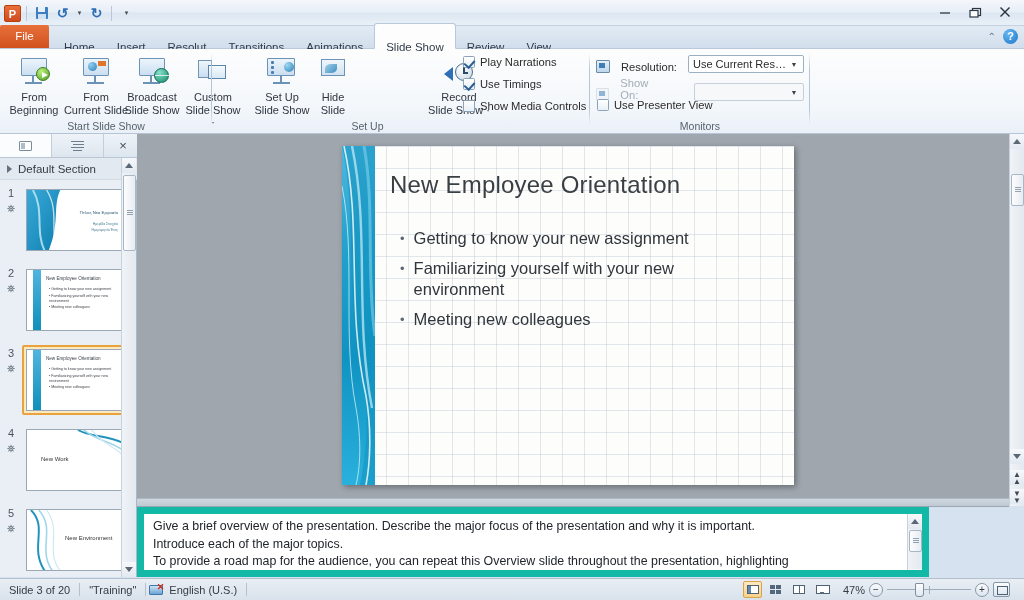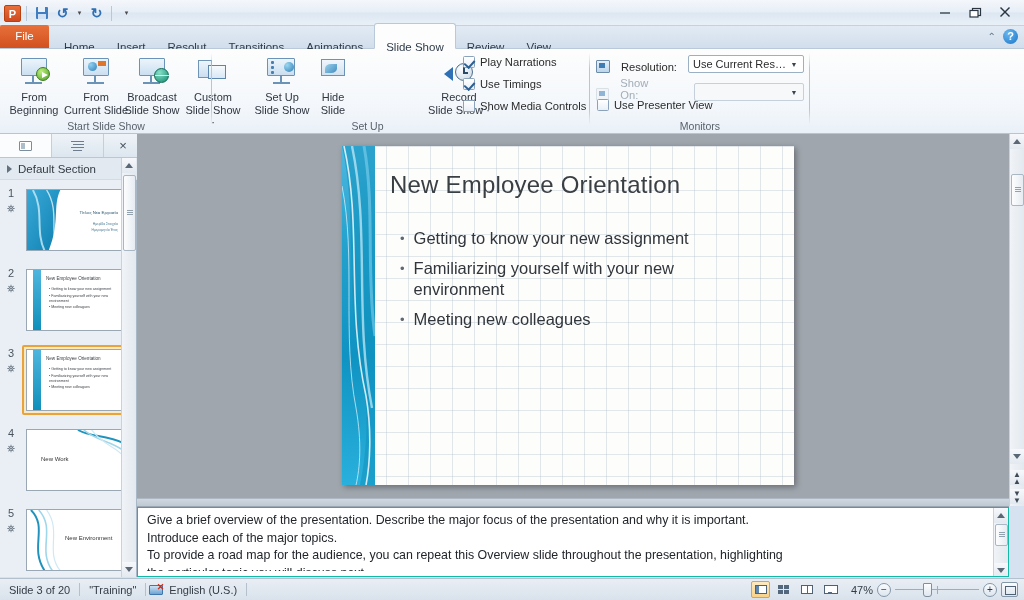--- a/index.html
+++ b/index.html
@@ -248,41 +248,41 @@
   .bullet { display:flex; gap:9px; font-size:16.5px; color:#31363c; line-height:21px; margin-bottom:9px; }
   .bullet .bdot { color:#5f6972; font-size:13px; line-height:21px; }
 
   
   .splitter {
     position:absolute; left:137px; top:498px; width:872px; height:9px;
     background:linear-gradient(to bottom,#cfd7df,#bfc9d3);
     border-top:1px solid #adb8c3; border-bottom:1px solid #9aa6b2;
   }
   .notes {
-    position:absolute; left:137px; top:507px; width:872px; height:70px;
-    background:#fff; border:1px solid #14b8a6; overflow:hidden;
+    position:absolute; left:137px; top:507px; width:792px; height:70px;
+    background:#fff; border:7px solid #14b8a6; overflow:hidden;
   }
   .notes .ntext { padding:4px 8px 0 9px; font-size:12.4px; line-height:17.6px; color:#22262b; }
   .notes .ntext div { white-space:nowrap; }
   .nclip { height:6px; overflow:hidden; }
 
   
   .statusbar {
     position:absolute; left:0; top:578px; width:1024px; height:22px;
     background:linear-gradient(to bottom,#e9eef4,#d9e2ec);
     border-top:1px solid #b3c1cf;
     display:flex; align-items:center; font-size:11px; color:#343c45;
   }
   .sbitem { padding:0 9px; height:22px; line-height:22px; cursor:default; white-space:nowrap; }
   .sbdiv { width:1px; height:13px; background:#b4c0cc; }
   .spellico { width:15px; height:14px; position:relative; margin:0 3px; }
   .spellbook { position:absolute; left:0; top:2px; width:14px; height:10px; border-radius:1px;
     background:linear-gradient(to bottom,#cfe2f3,#6ba4d4); border:1px solid #3f77ad; }
   .spellx { position:absolute; right:0; top:0; color:#cc2b16; font-size:9px; font-weight:bold; line-height:9px; }
-  .sbright { margin-left:auto; display:flex; align-items:center; gap:4px; padding-right:6px; }
+  .sbright { margin-left:auto; display:flex; align-items:center; gap:4px; padding-right:14px; }
   .vbtn {
     width:19px; height:17px; display:flex; align-items:center; justify-content:center; cursor:default;
     border:1px solid transparent; border-radius:2px;
   }
   .vbtn.sel { background:linear-gradient(to bottom,#fde9c0,#f8d28a); border-color:#d8a44a; }
   .vb-normal { width:12px; height:9px; border:1px solid #4f6174; position:relative; background:#fff; }
   .vb-normal:after { content:""; position:absolute; left:0; top:0; width:3.5px; height:7px; background:#5f87ad; }
   .vb-sorter { width:11px; height:9px; display:grid; grid-template-columns:1fr 1fr; grid-template-rows:1fr 1fr; gap:1.5px; }
   .vb-sorter i { background:#5f7governor; }
   .vb-sorter i { background:#53687d; display:block; }

